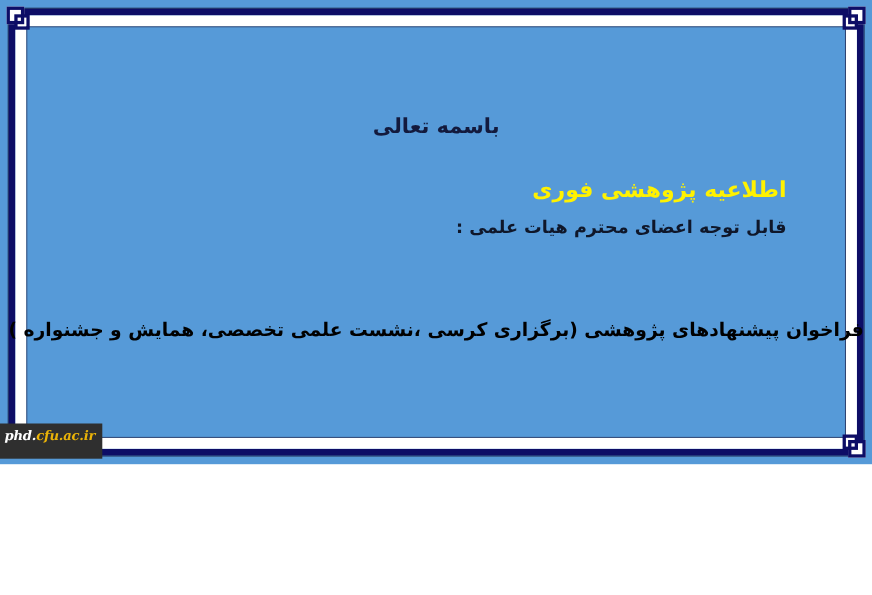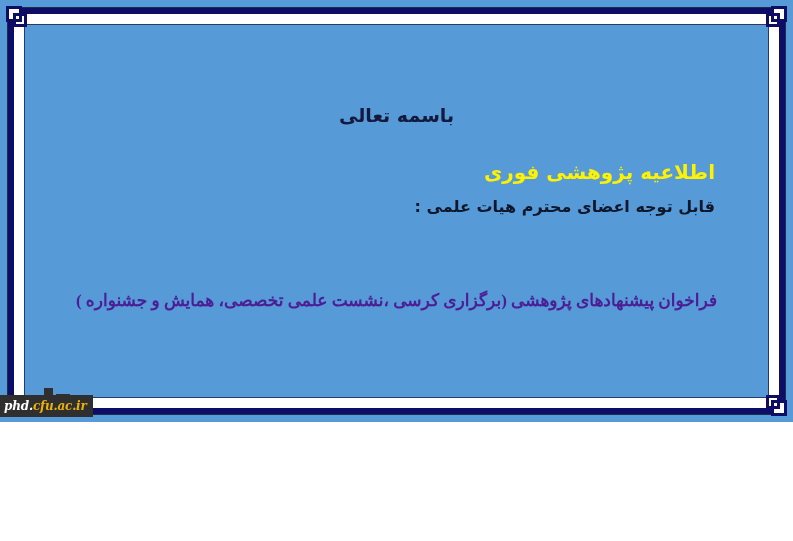--- a/index.html
+++ b/index.html
@@ -130,34 +130,33 @@
     color: #0f172a;
     text-align: right;
   }
 
   #bodyline {
     left: 0;
     right: 0;
     top: 290px;
     text-align: center;
     font-size: 17px;
-    color: #4c1d95;
-    font-family: Liberation Serif, serif;
+    color: #000000;
   }
 
   
   #watermark {
     position: absolute;
     left: 0px;
     bottom: 5px;
     height: 20px;
     display: flex;
     align-items: center;
     background: #2f2f2f;
-    padding: 1px 6px 1px 4px;
+    padding: 1px 6px 11px 4px;
     font-family: "DejaVu Serif", "Liberation Serif", serif;
     font-size: 12px;
     font-weight: bold;
     font-style: italic;
     letter-spacing: -0.2px;
     z-index: 20;
   }
   #watermark .wm-a { color: #ffffff; }
   #watermark .wm-b { color: #eab308; }
   

